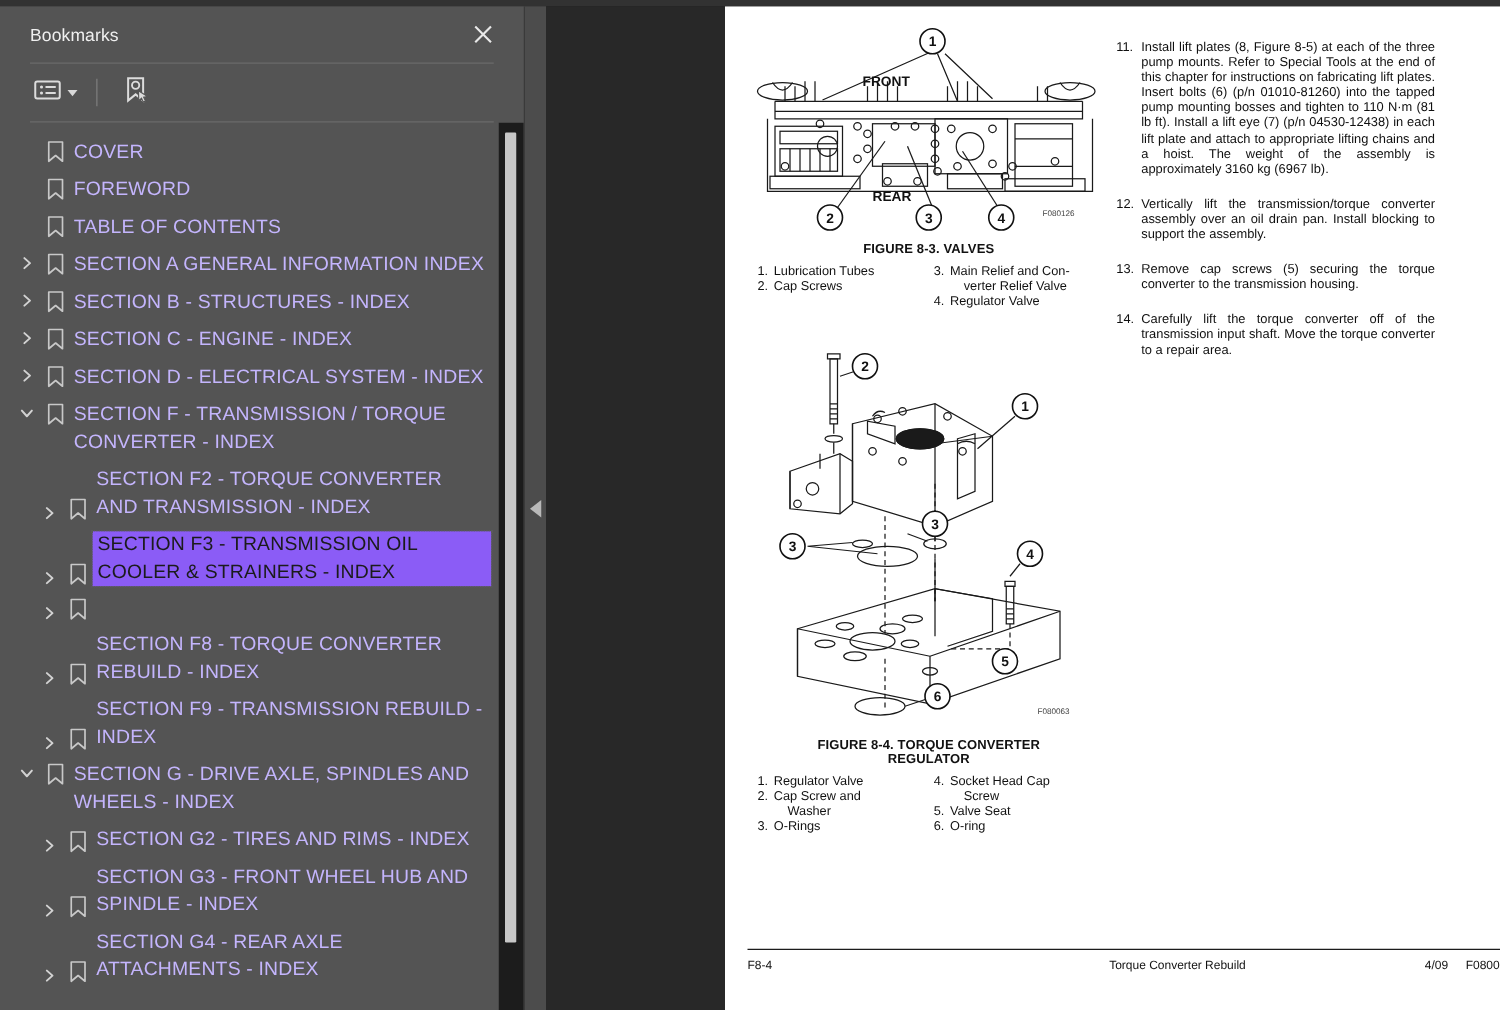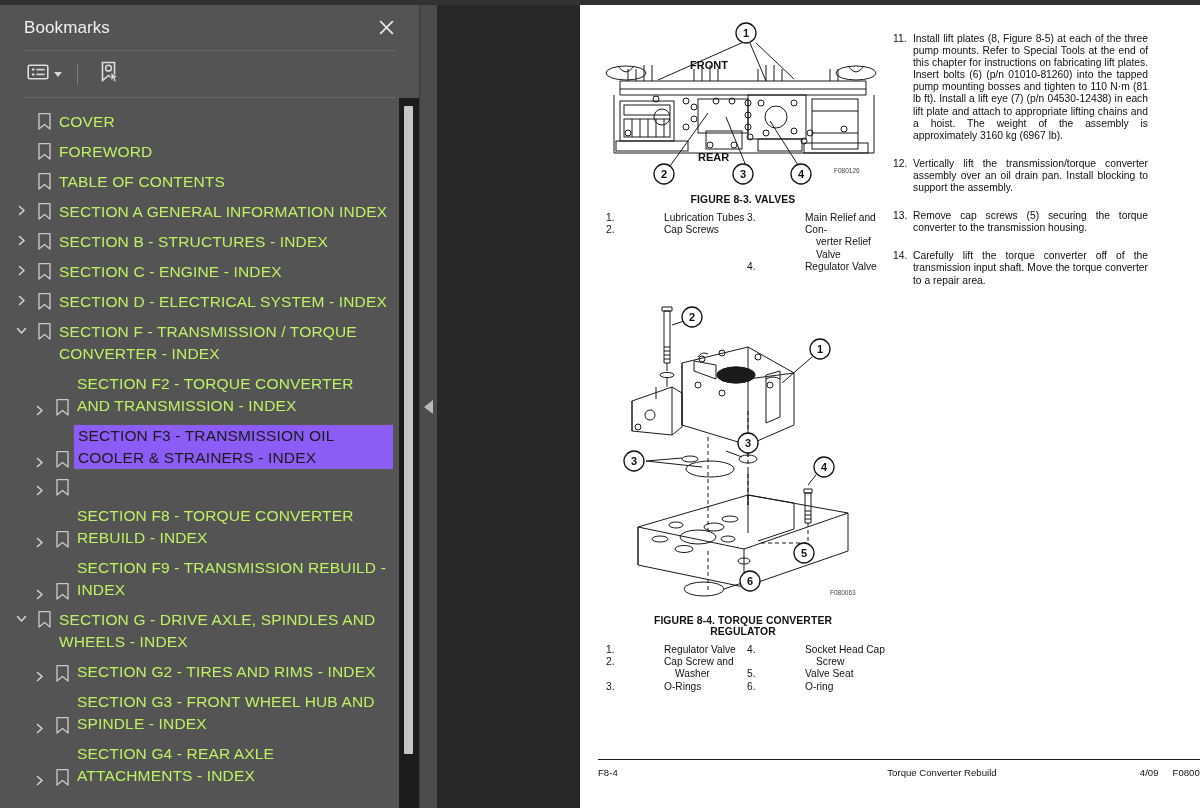--- a/index.html
+++ b/index.html
@@ -19,21 +19,21 @@
     position:absolute; left:0; top:5px; width:420px; height:803px;
     background:#545454; color:#e4e4e4;
     display:flex; flex-direction:column;
     border-right:1px solid #3a3a3a;
   }
   .panel-header{
     height:45px; flex:0 0 45px;
     display:flex; align-items:center; justify-content:space-between;
     padding:0 20px 0 24px;
   }
-  .panel-title{ font-size:17px; color:#f0f0f0; letter-spacing:.1px; }
+  .panel-title{ font-size:14px; color:#f0f0f0; letter-spacing:.1px; }
   .close-btn{
     width:26px; height:26px; display:flex; align-items:center; justify-content:center;
     cursor:pointer; color:#e8e8e8;
   }
   .close-btn svg{ display:block; }
 
   .hr{ height:1px; background:#6a6a6a; margin:0 24px; }
 
   .toolbar{
     height:46px; flex:0 0 46px; display:flex; align-items:center;
@@ -58,21 +58,21 @@
   }
   .bm-row .twisty{
     flex:0 0 22px; width:22px; display:flex; align-items:flex-start; justify-content:center;
     padding-top:3px; color:#cfcfcf;
   }
   .bm-row .bmk-ico{
     flex:0 0 24px; width:24px; display:flex; align-items:flex-start; justify-content:center;
     padding-top:1px;
   }
   .bm-row .bm-label{
-    font-size:15.5px; line-height:22px; color:#bef264; letter-spacing:.15px;
+    font-size:15.5px; line-height:22px; color:#c4b5fd; letter-spacing:.15px;
     padding-left:3px; padding-right:4px;
   }
   .bm-row.selected .bm-label{
     background:#8b5cf6; color:#1b1b1b; outline:1px dotted #5a5a5a; outline-offset:0;
     padding-left:4px;
   }
   .lvl0{ margin-left:10px; }
   .lvl1{ margin-left:28px;align-items:flex-end; }
 
   
@@ -124,21 +124,21 @@
   .fig-caption{
     text-align:center; font-size:10.4px; font-weight:bold; margin-top:6px; letter-spacing:.1px;
   }
   .legend{
     display:flex; margin-top:7px; font-size:10.2px; line-height:12.2px;
     padding-left:8px;
   }
   .legend .lc{ width:50%; }
   .legend .li{ display:flex; }
   .legend .li .n{ flex:0 0 13px; }
-  .legend .li .t{ flex:1 1 auto;margin-left:45px; }
+  .legend .li .t{ flex:1 1 auto; }
   .legend .li .t.ind{ padding-left:11px; }
 
   .fig-box{ position:relative; width:100%; }
 
   
   .page-footer{
     position:absolute; left:0; bottom:0; width:724px; height:55px;
   }
   .footer-rule{ position:absolute; left:18px; right:18px; top:6px; height:1px; background:#1b1b1b; }
   .footer-row{

